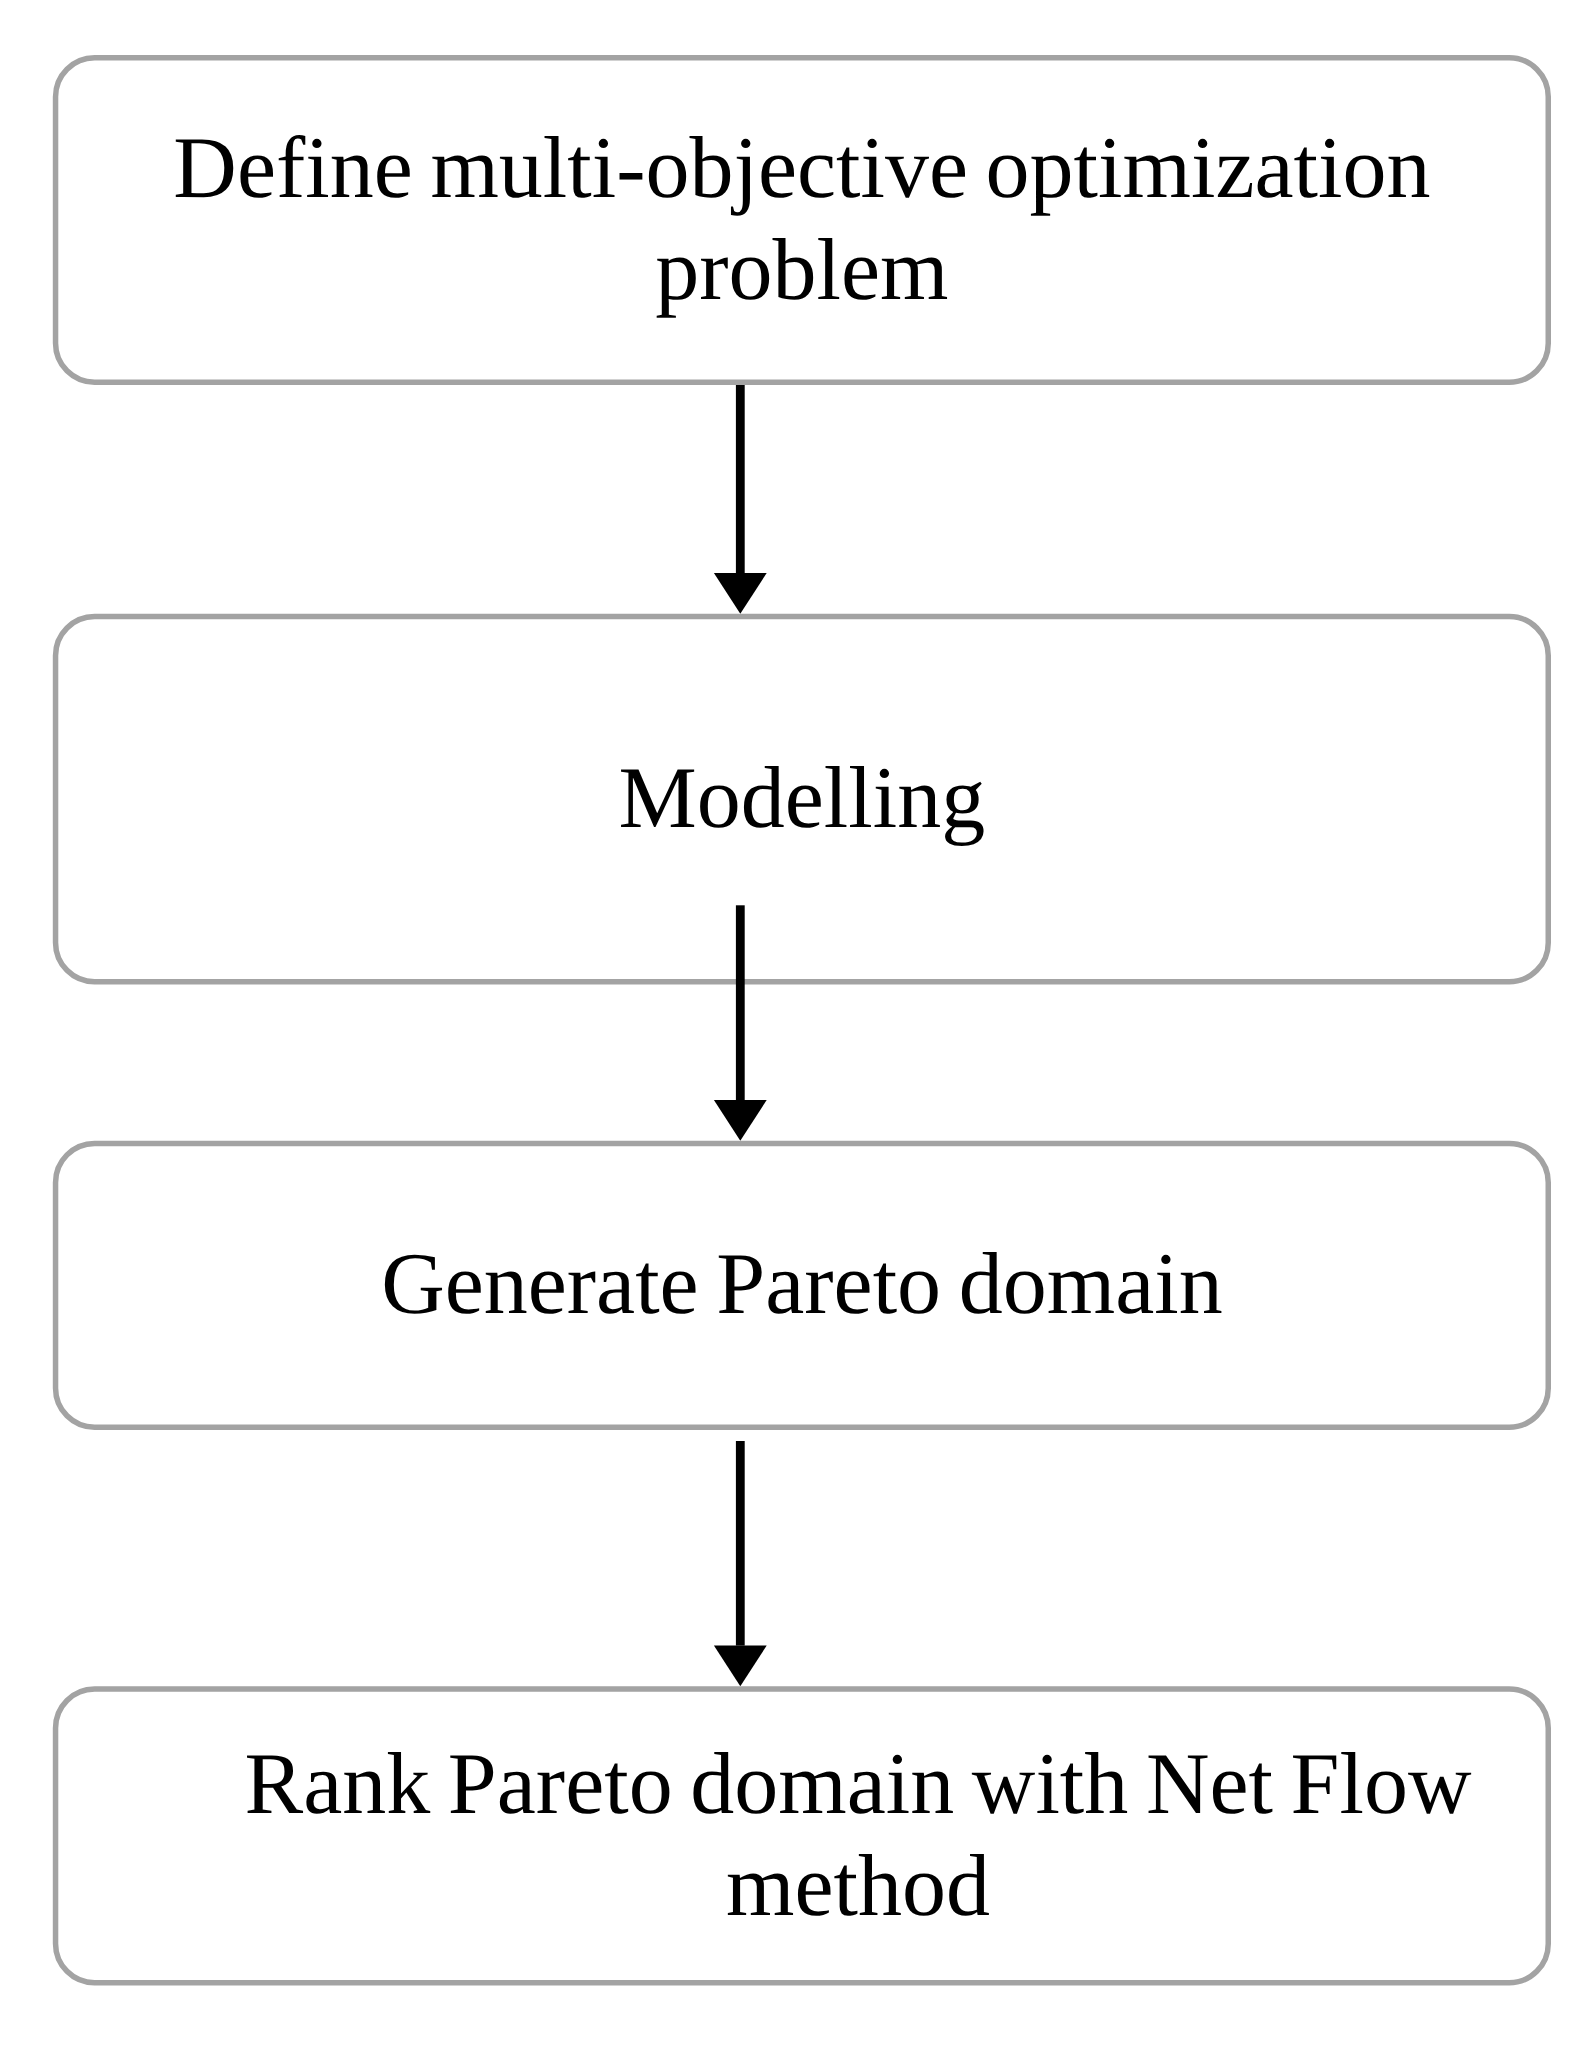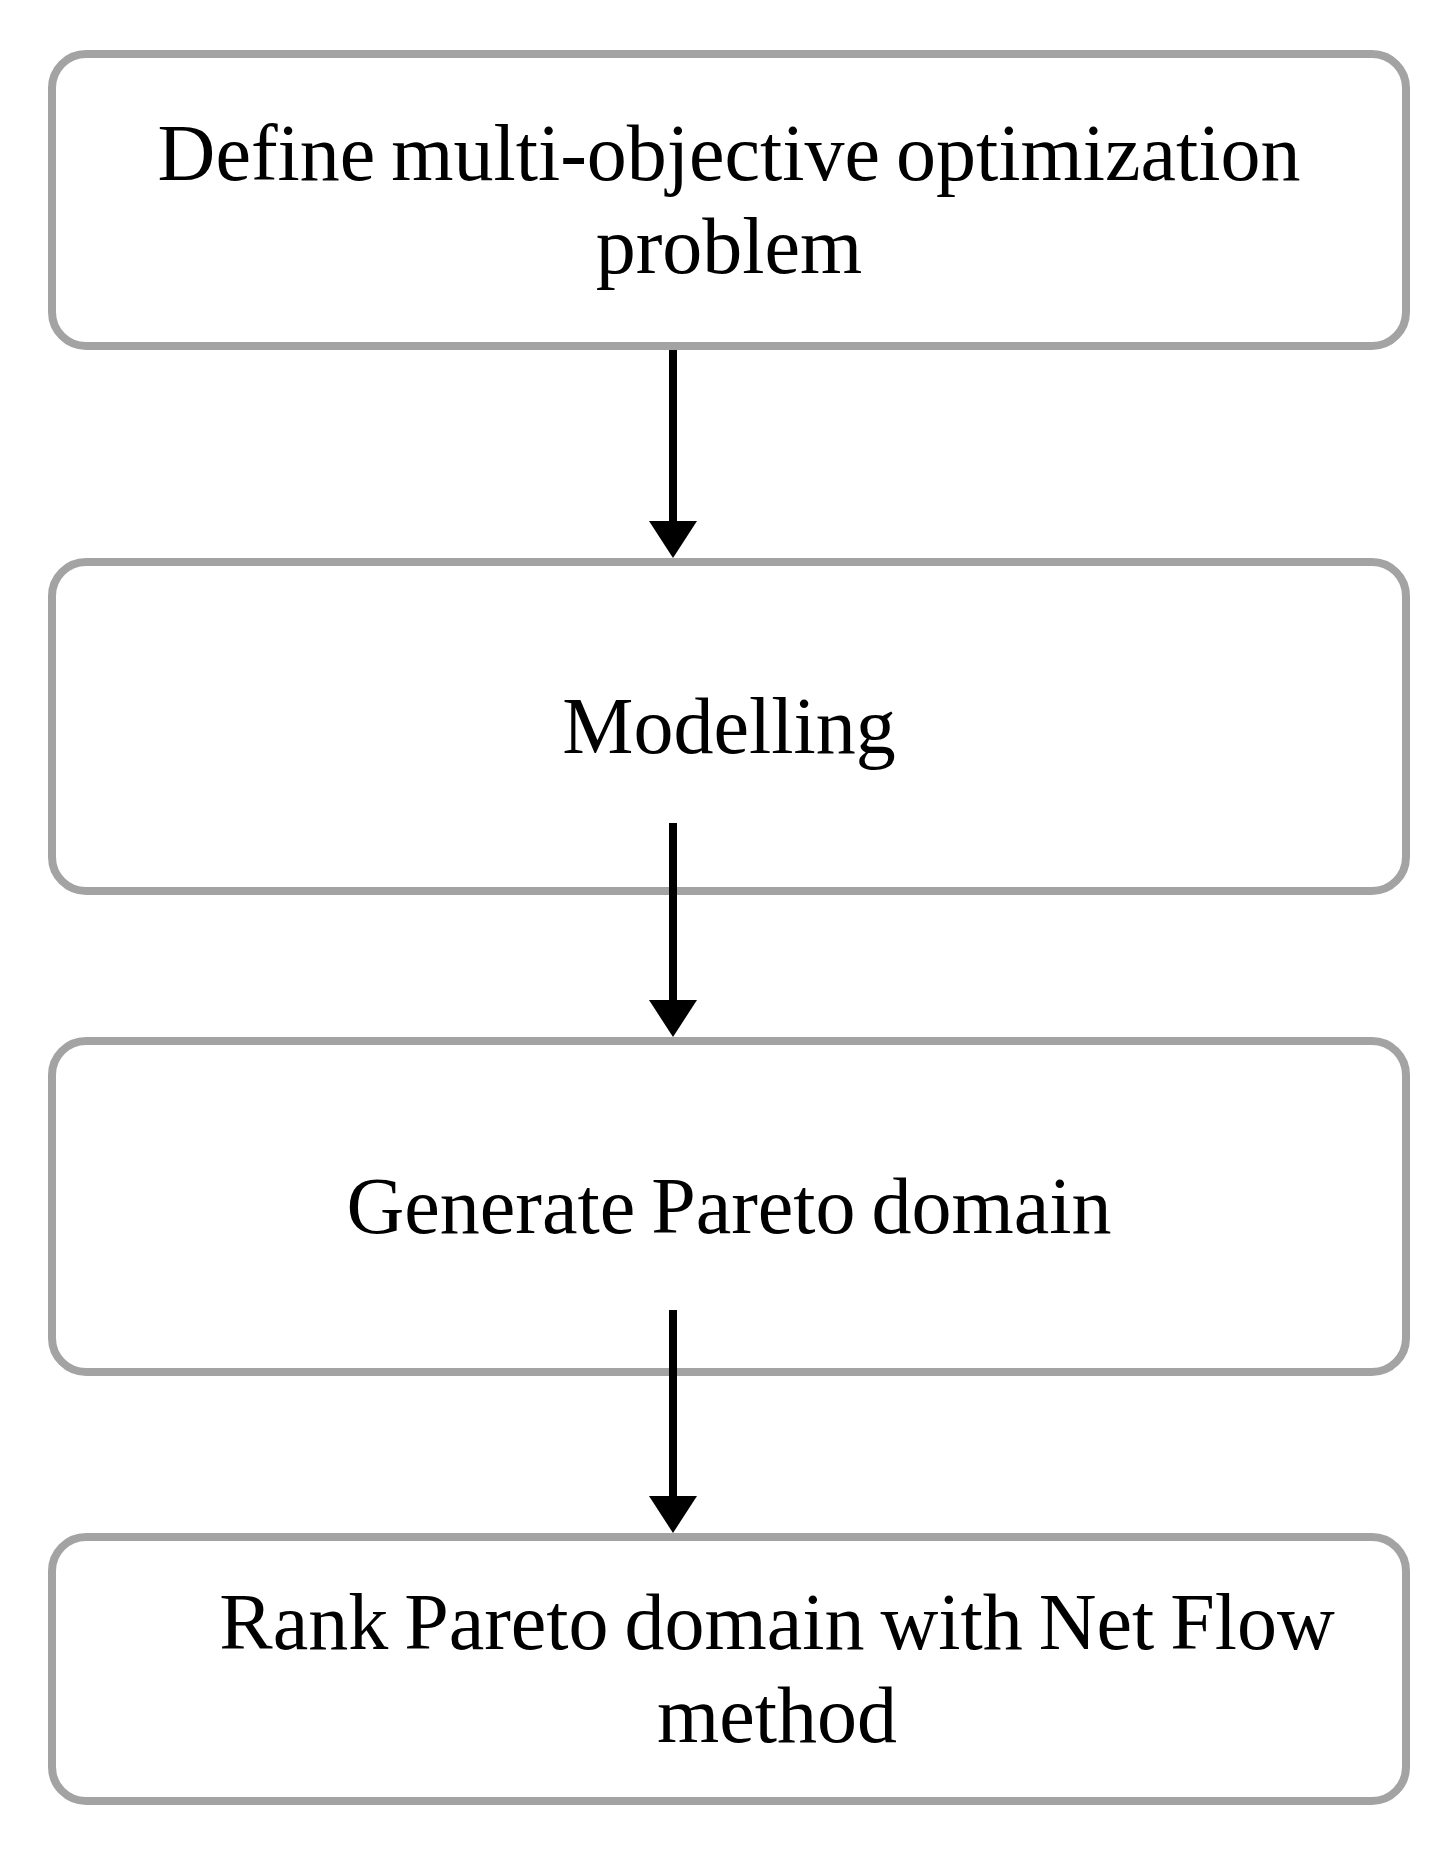--- a/index.html
+++ b/index.html
@@ -14,21 +14,21 @@
     background: #ffffff;
     overflow: hidden;
     font-family: "Liberation Serif", serif;
   }
   .node {
     position: absolute;
     left: 48px;
     width: 1362px;
     box-sizing: border-box;
     background: #ffffff;
-    border: 8px solid #a3a3a3;
+    border: 5px solid #a3a3a3;
     border-radius: 38px;
     display: flex;
     align-items: center;
     justify-content: center;
   }
   .node-label {
     display: block;
     max-width: 1210px;
     padding: 0 20px;
     text-align: center;
@@ -55,21 +55,21 @@
     height: 0;
     border-left: 24px solid transparent;
     border-right: 24px solid transparent;
     border-top: 37px solid #000000;
   }
   
   #node-0 { top: 50px;   height: 300px; }
   #arrow-0 { top: 350px; height: 208px; }
   #node-1 { top: 558px;  height: 337px; }
   #arrow-1 { top: 823px; height: 214px; }
-  #node-2 { top: 1037px; height: 339px; }
+  #node-2 { top: 1037px; height: 263px; }
   #arrow-2 { top: 1310px; height: 223px; }
   #node-3 { top: 1533px; height: 272px; justify-content: flex-end; }
 </style>
 </head>
 <body>
 
 <div class="canvas">
 
   <div class="node" id="node-0">
     <span class="node-label">Define multi-objective optimization problem</span>

